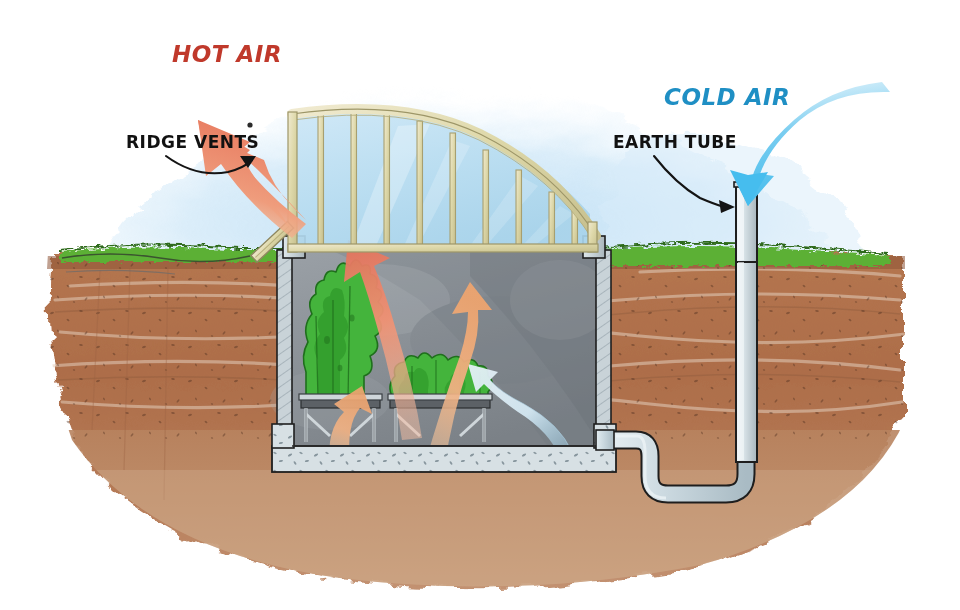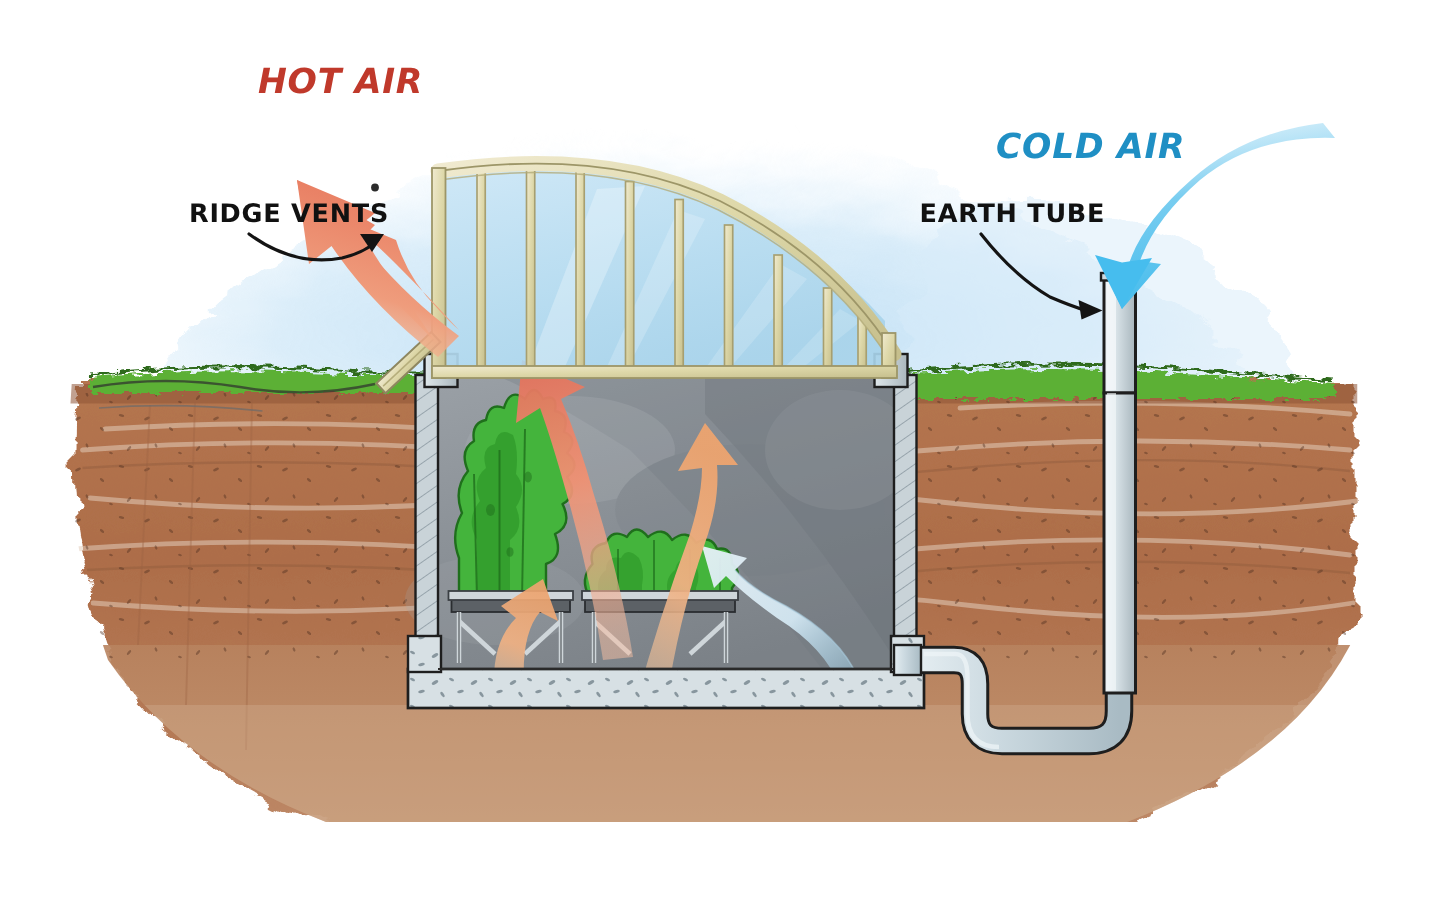--- a/index.html
+++ b/index.html
@@ -7,21 +7,21 @@
     margin: 0;
     padding: 0;
     background: #ffffff;
   }
   body {
     font-family: "DejaVu Sans", sans-serif;
   }
   #stage {
     position: relative;
     width: 960px;
-    height: 548px;
+    height: 610px;
     overflow: hidden;
     background: #ffffff;
   }
   #stage svg {
     display: block;
   }
   .lbl {
     font-family: "DejaVu Sans", sans-serif;
     font-weight: 700;
     letter-spacing: 0.5px;

